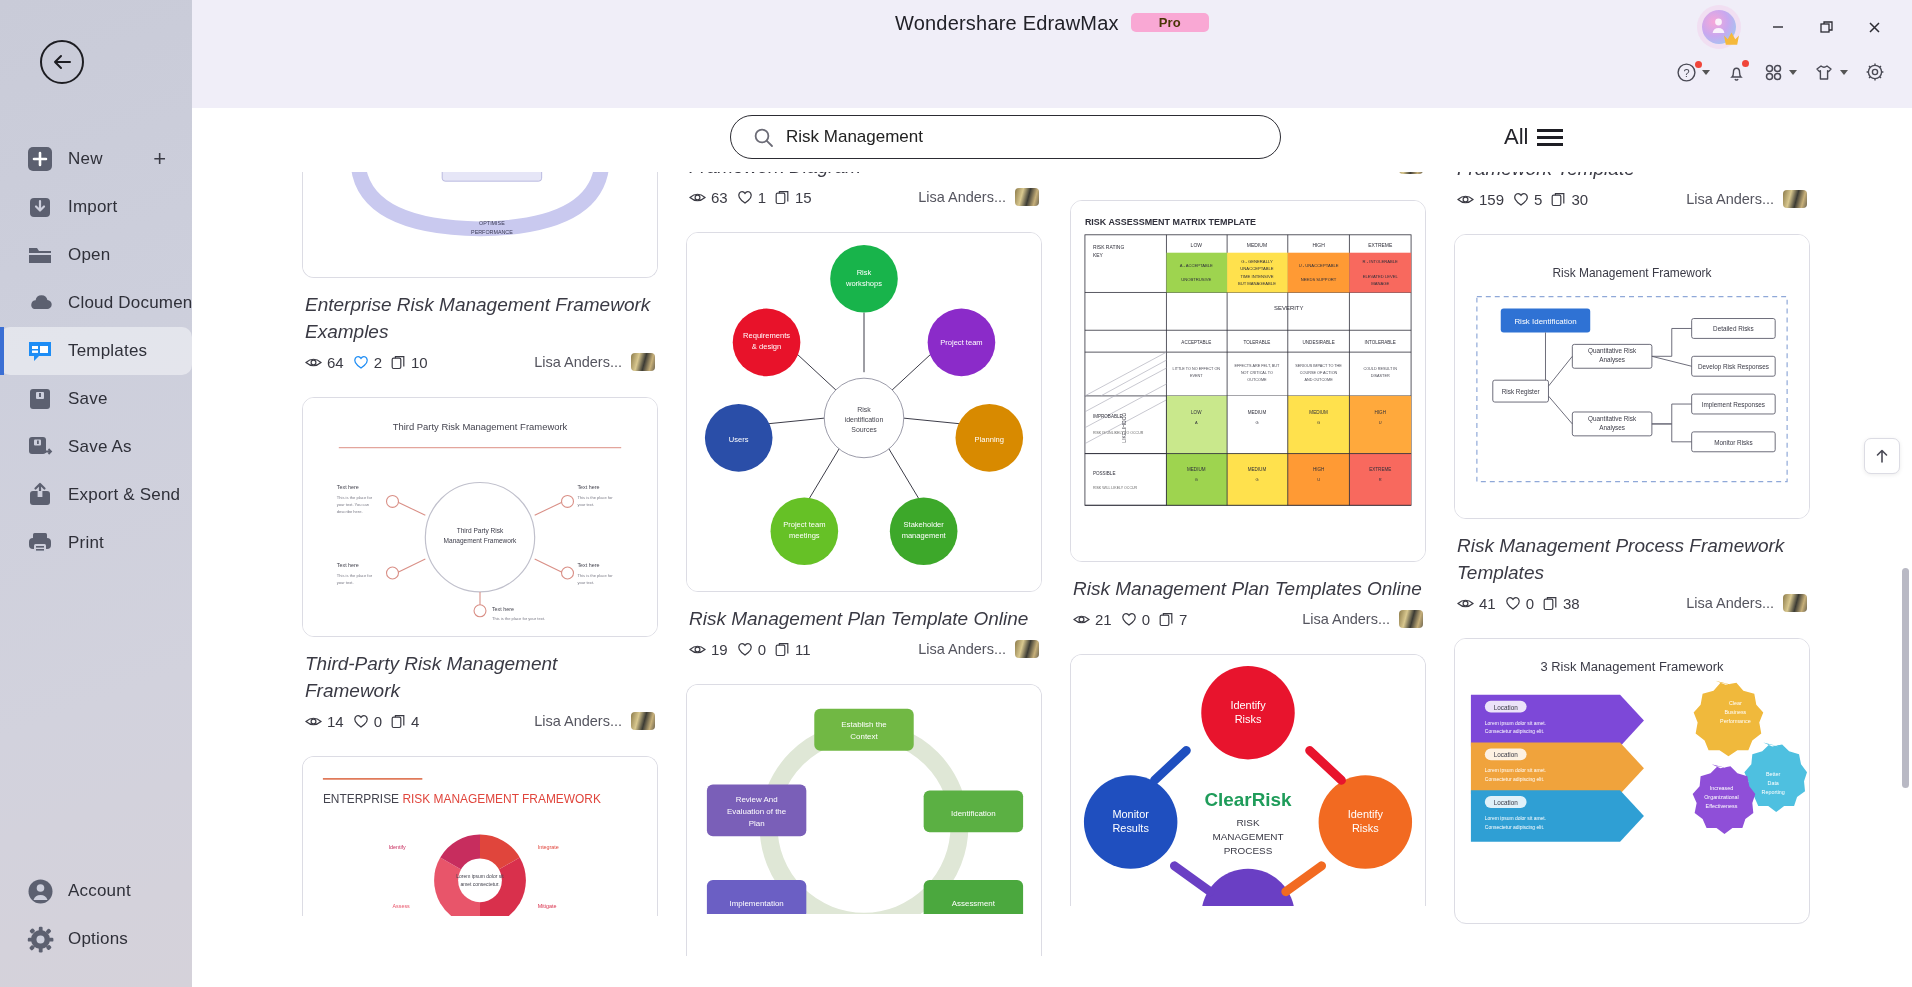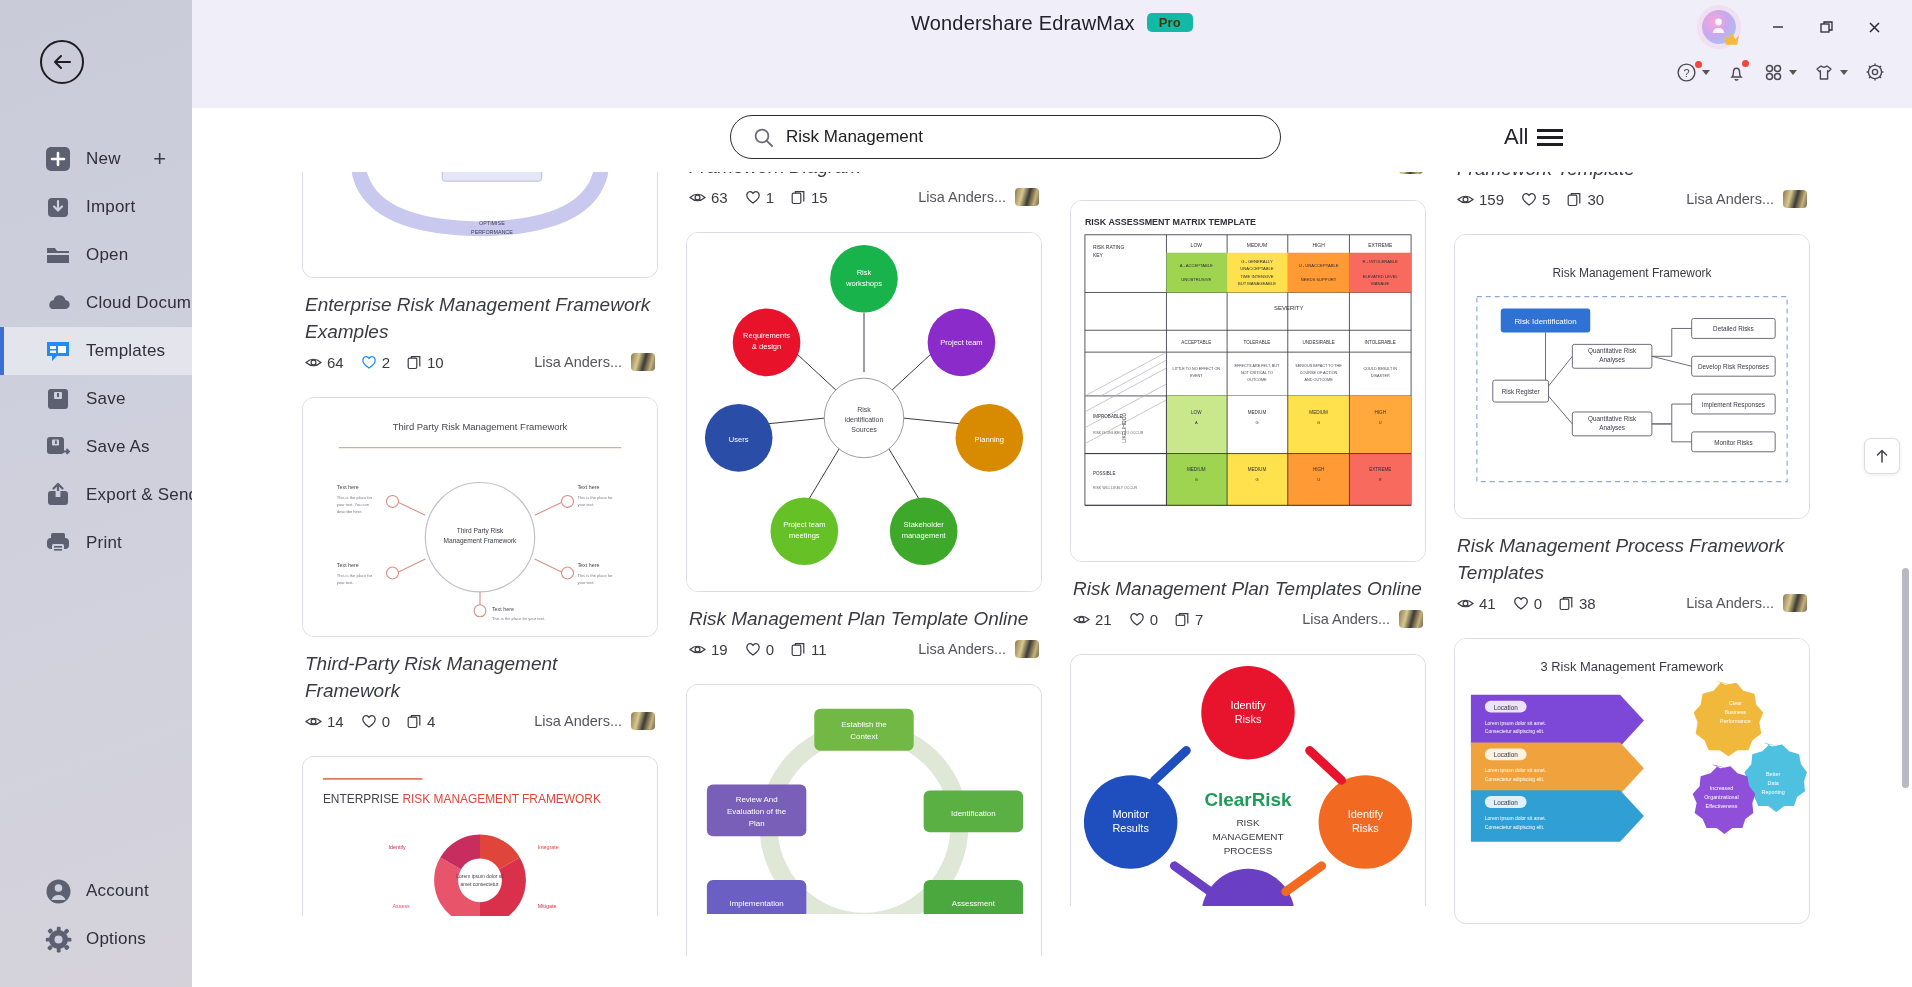--- a/index.html
+++ b/index.html
@@ -22,24 +22,24 @@
     position: absolute; left: 40px; top: 40px;
     width: 44px; height: 44px; border-radius: 50%;
     border: 2.2px solid #1d1d22; background: transparent;
     display: flex; align-items: center; justify-content: center;
     cursor: pointer;
   }
   .back-btn svg { display:block; }
   .nav { position: absolute; left: 0; top: 135px; width: 192px; }
   .nav-item {
     display: flex; align-items: center;
-    height: 48px; padding-left: 44px;
+    height: 48px; padding-left: 26px;
     cursor: pointer; position: relative;
   }
-  .nav-item.active { background: rgba(255,255,255,0.45); }
+  .nav-item.active { background: rgba(255,255,255,0.45); border-radius: 10px; }
   .nav-item.active:before {
     content:""; position:absolute; left:0; top:0; bottom:0; width:4px;
     background:#3b6fd4;
   }
   .nav-ico { width: 28px; height: 28px; flex: 0 0 28px; margin-right: 14px;
              display:flex; align-items:center; justify-content:center;}
   .nav-label { font-size: 17px; color: #2f3039; letter-spacing: .2px; white-space: nowrap;}
   .plus-right {
     position:absolute; right: 26px; top: 50%; transform: translateY(-50%);
     font-size: 22px; color:#3a3b45; font-weight: 300; line-height:1;
@@ -51,23 +51,23 @@
     position: absolute; left: 192px; top: 0; right: 0; height: 108px;
     background: #f0eef8;
   }
   .app-title {
     position: absolute; left: 0; right: 0; top: 12px;
     text-align: center; font-size: 20px; color: #222229;
     letter-spacing: .2px;
   }
   .pro-badge {
     display: inline-block; margin-left: 12px;
-    background: #14b8a6; color: #4a3505;
+    background: #f9a8d4; color: #4a3505;
     font-size: 13px; font-weight: 700;
-    padding: 2px 12px; border-radius: 5px;
+    padding: 2px 28px; border-radius: 5px;
     vertical-align: 3px;
   }
   .win-ctrls { position: absolute; right: 18px; top: 10px; display: flex; align-items: center; gap: 8px;}
   .win-btn { width: 40px; height: 30px; display:flex; align-items:center; justify-content:center; cursor: pointer; }
   .avatar-badge {
     width: 34px; height: 34px; border-radius: 50%; position: relative;
     background: radial-gradient(circle at 35% 35%, #f6a7d8 0%, #c9a8ef 45%, #8fd4f2 100%);
     margin-right: 14px; cursor:pointer;
     box-shadow: 0 0 0 5px rgba(246,190,230,.30);
   }
@@ -125,21 +125,21 @@
   .thumb {
     border: 1px solid #dcdce4; border-radius: 12px;
     background: #fff; overflow: hidden; position: relative;
     cursor: pointer;
   }
   .ttl {
     font-size: 19px; line-height: 27px; color: #3a3a44;
     margin: 13px 3px 8px 3px; cursor: pointer; font-style: italic;
   }
   .stats {
-    display: flex; align-items: center; gap: 17px;
+    display: flex; align-items: center; gap: 9px;
     margin: 0 3px 26px 3px; font-size: 15px; color: #3b3b44;
   }
   .stat { display:flex; align-items:center; gap:5px; }
   .author {
     margin-left: auto; display:flex; align-items:center; gap: 9px;
     font-size: 14.5px; color:#55555f;
   }
   .av {
     width: 24px; height: 18px; border-radius: 4px;
     background: linear-gradient(105deg,#8b7a4a 0%, #d9c88f 30%, #3c3b34 55%, #c7b07a 80%, #6d6450 100%);

